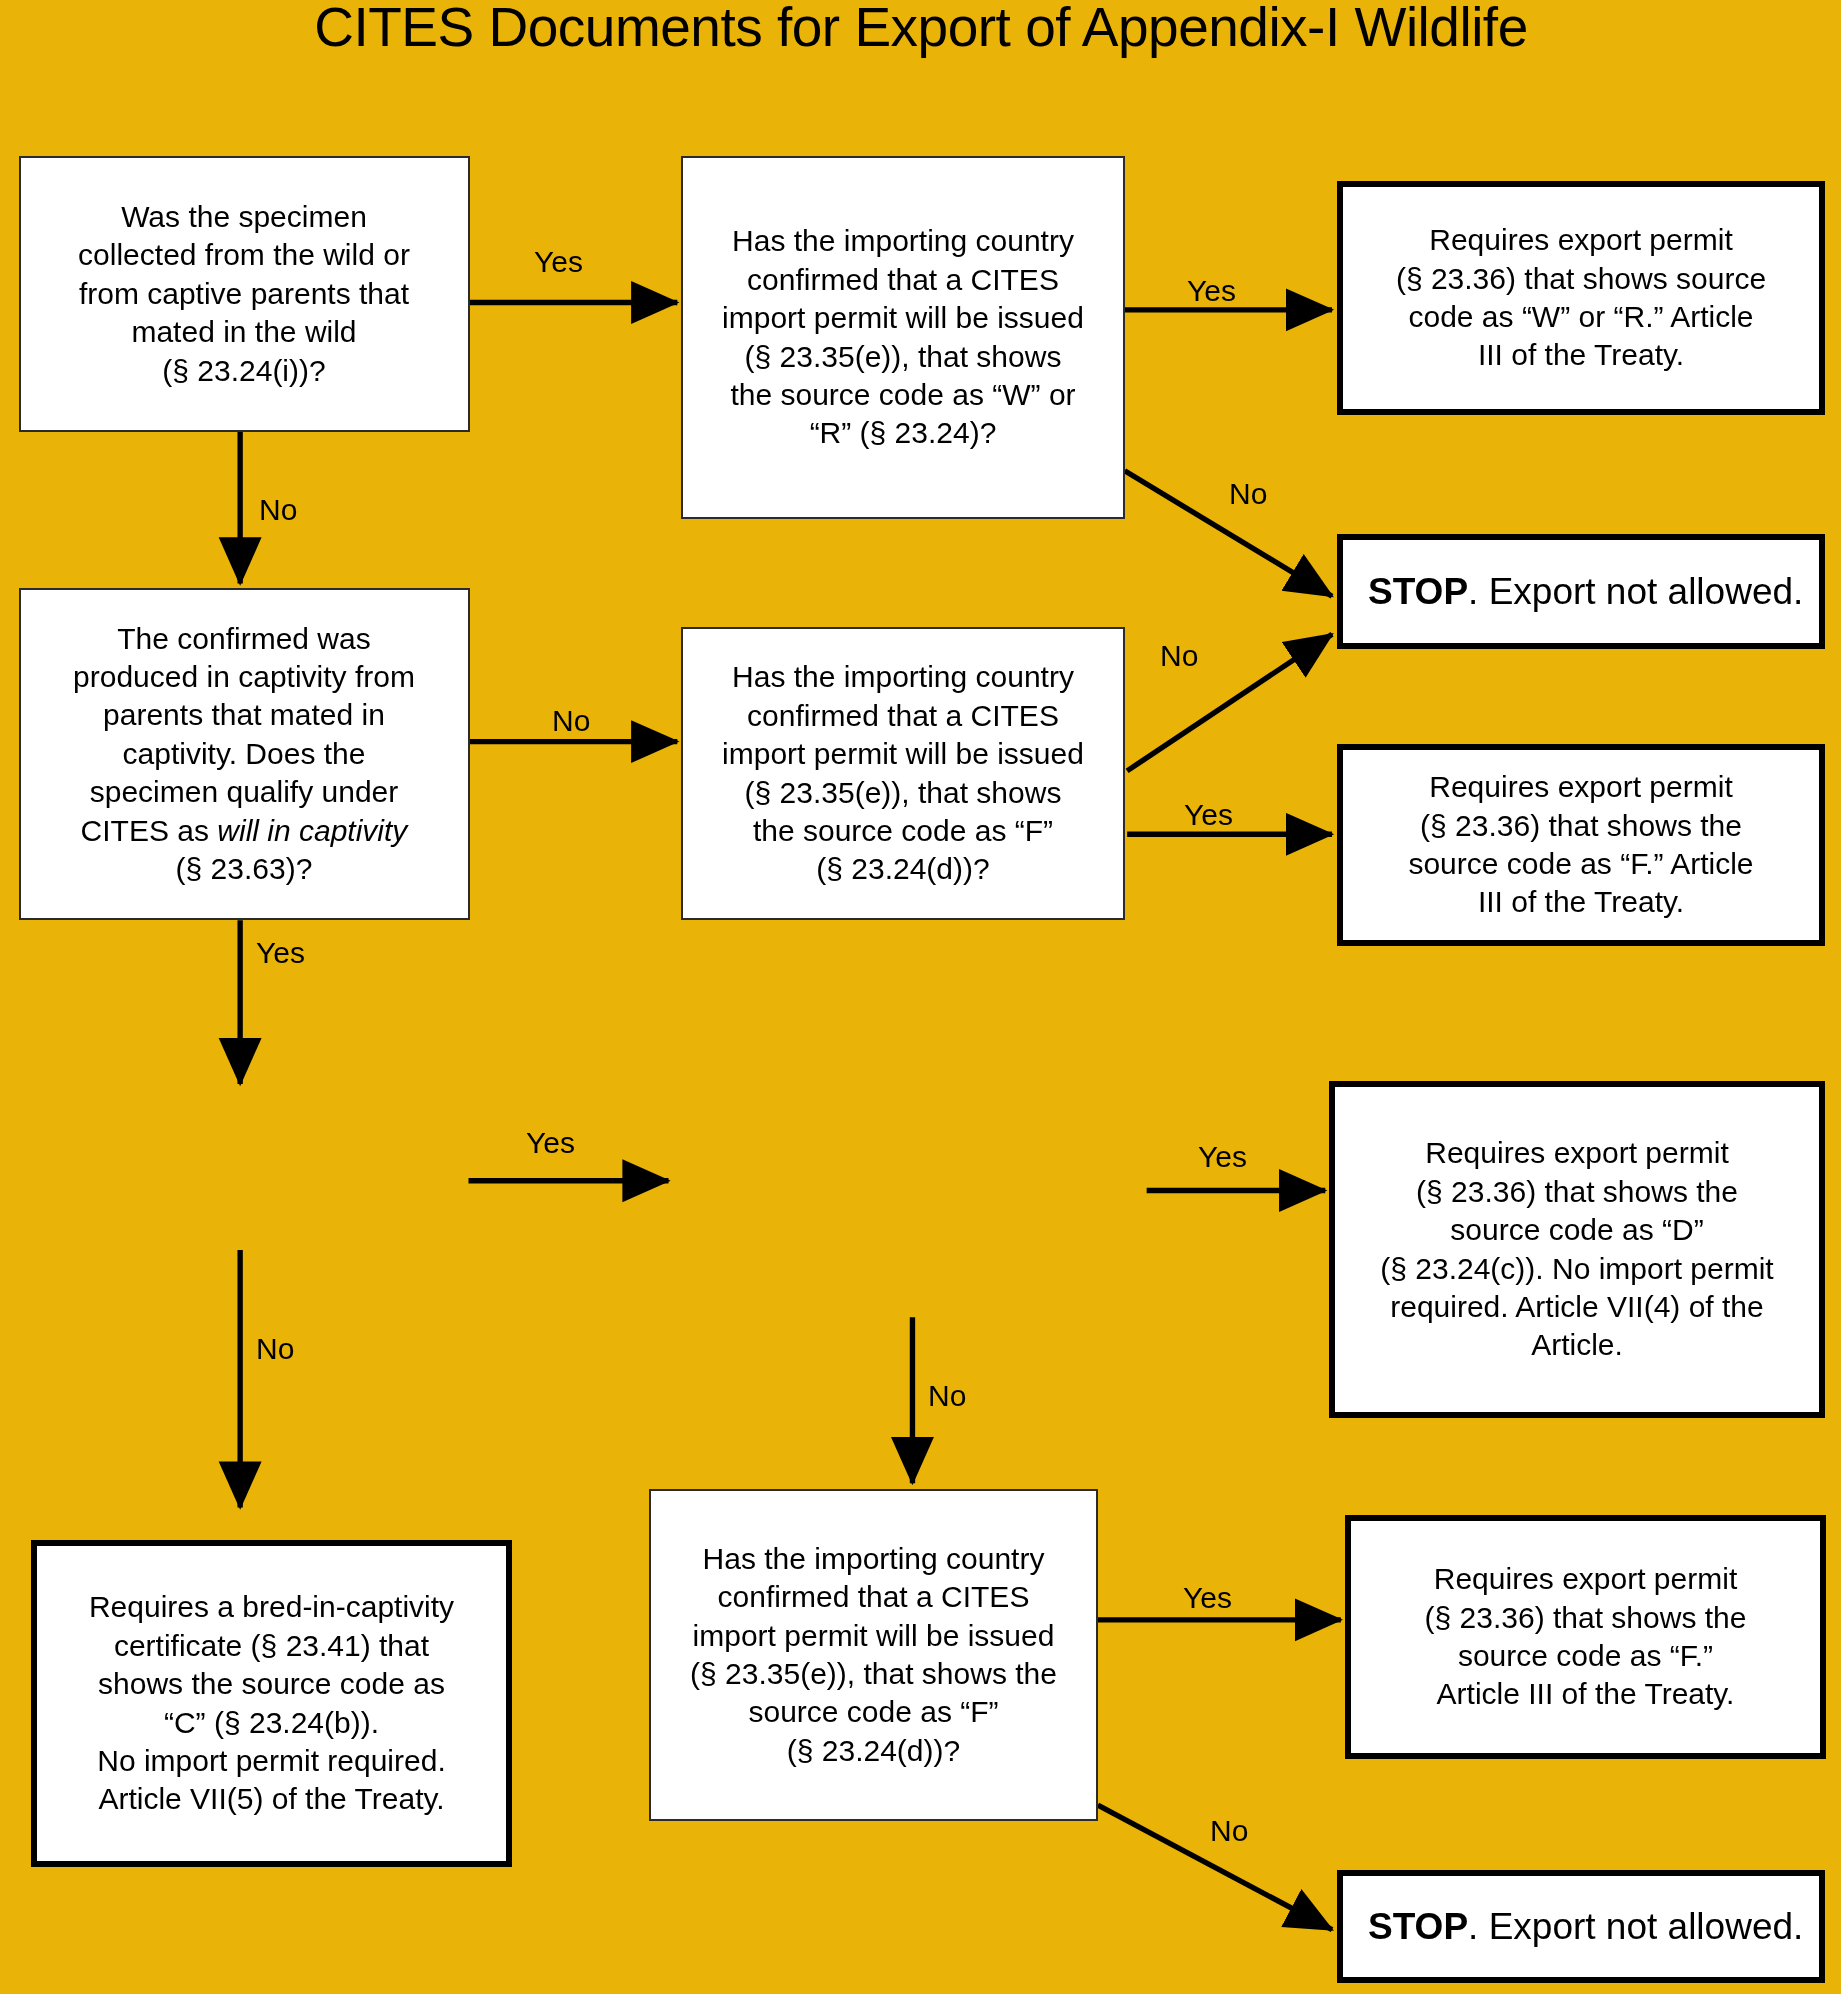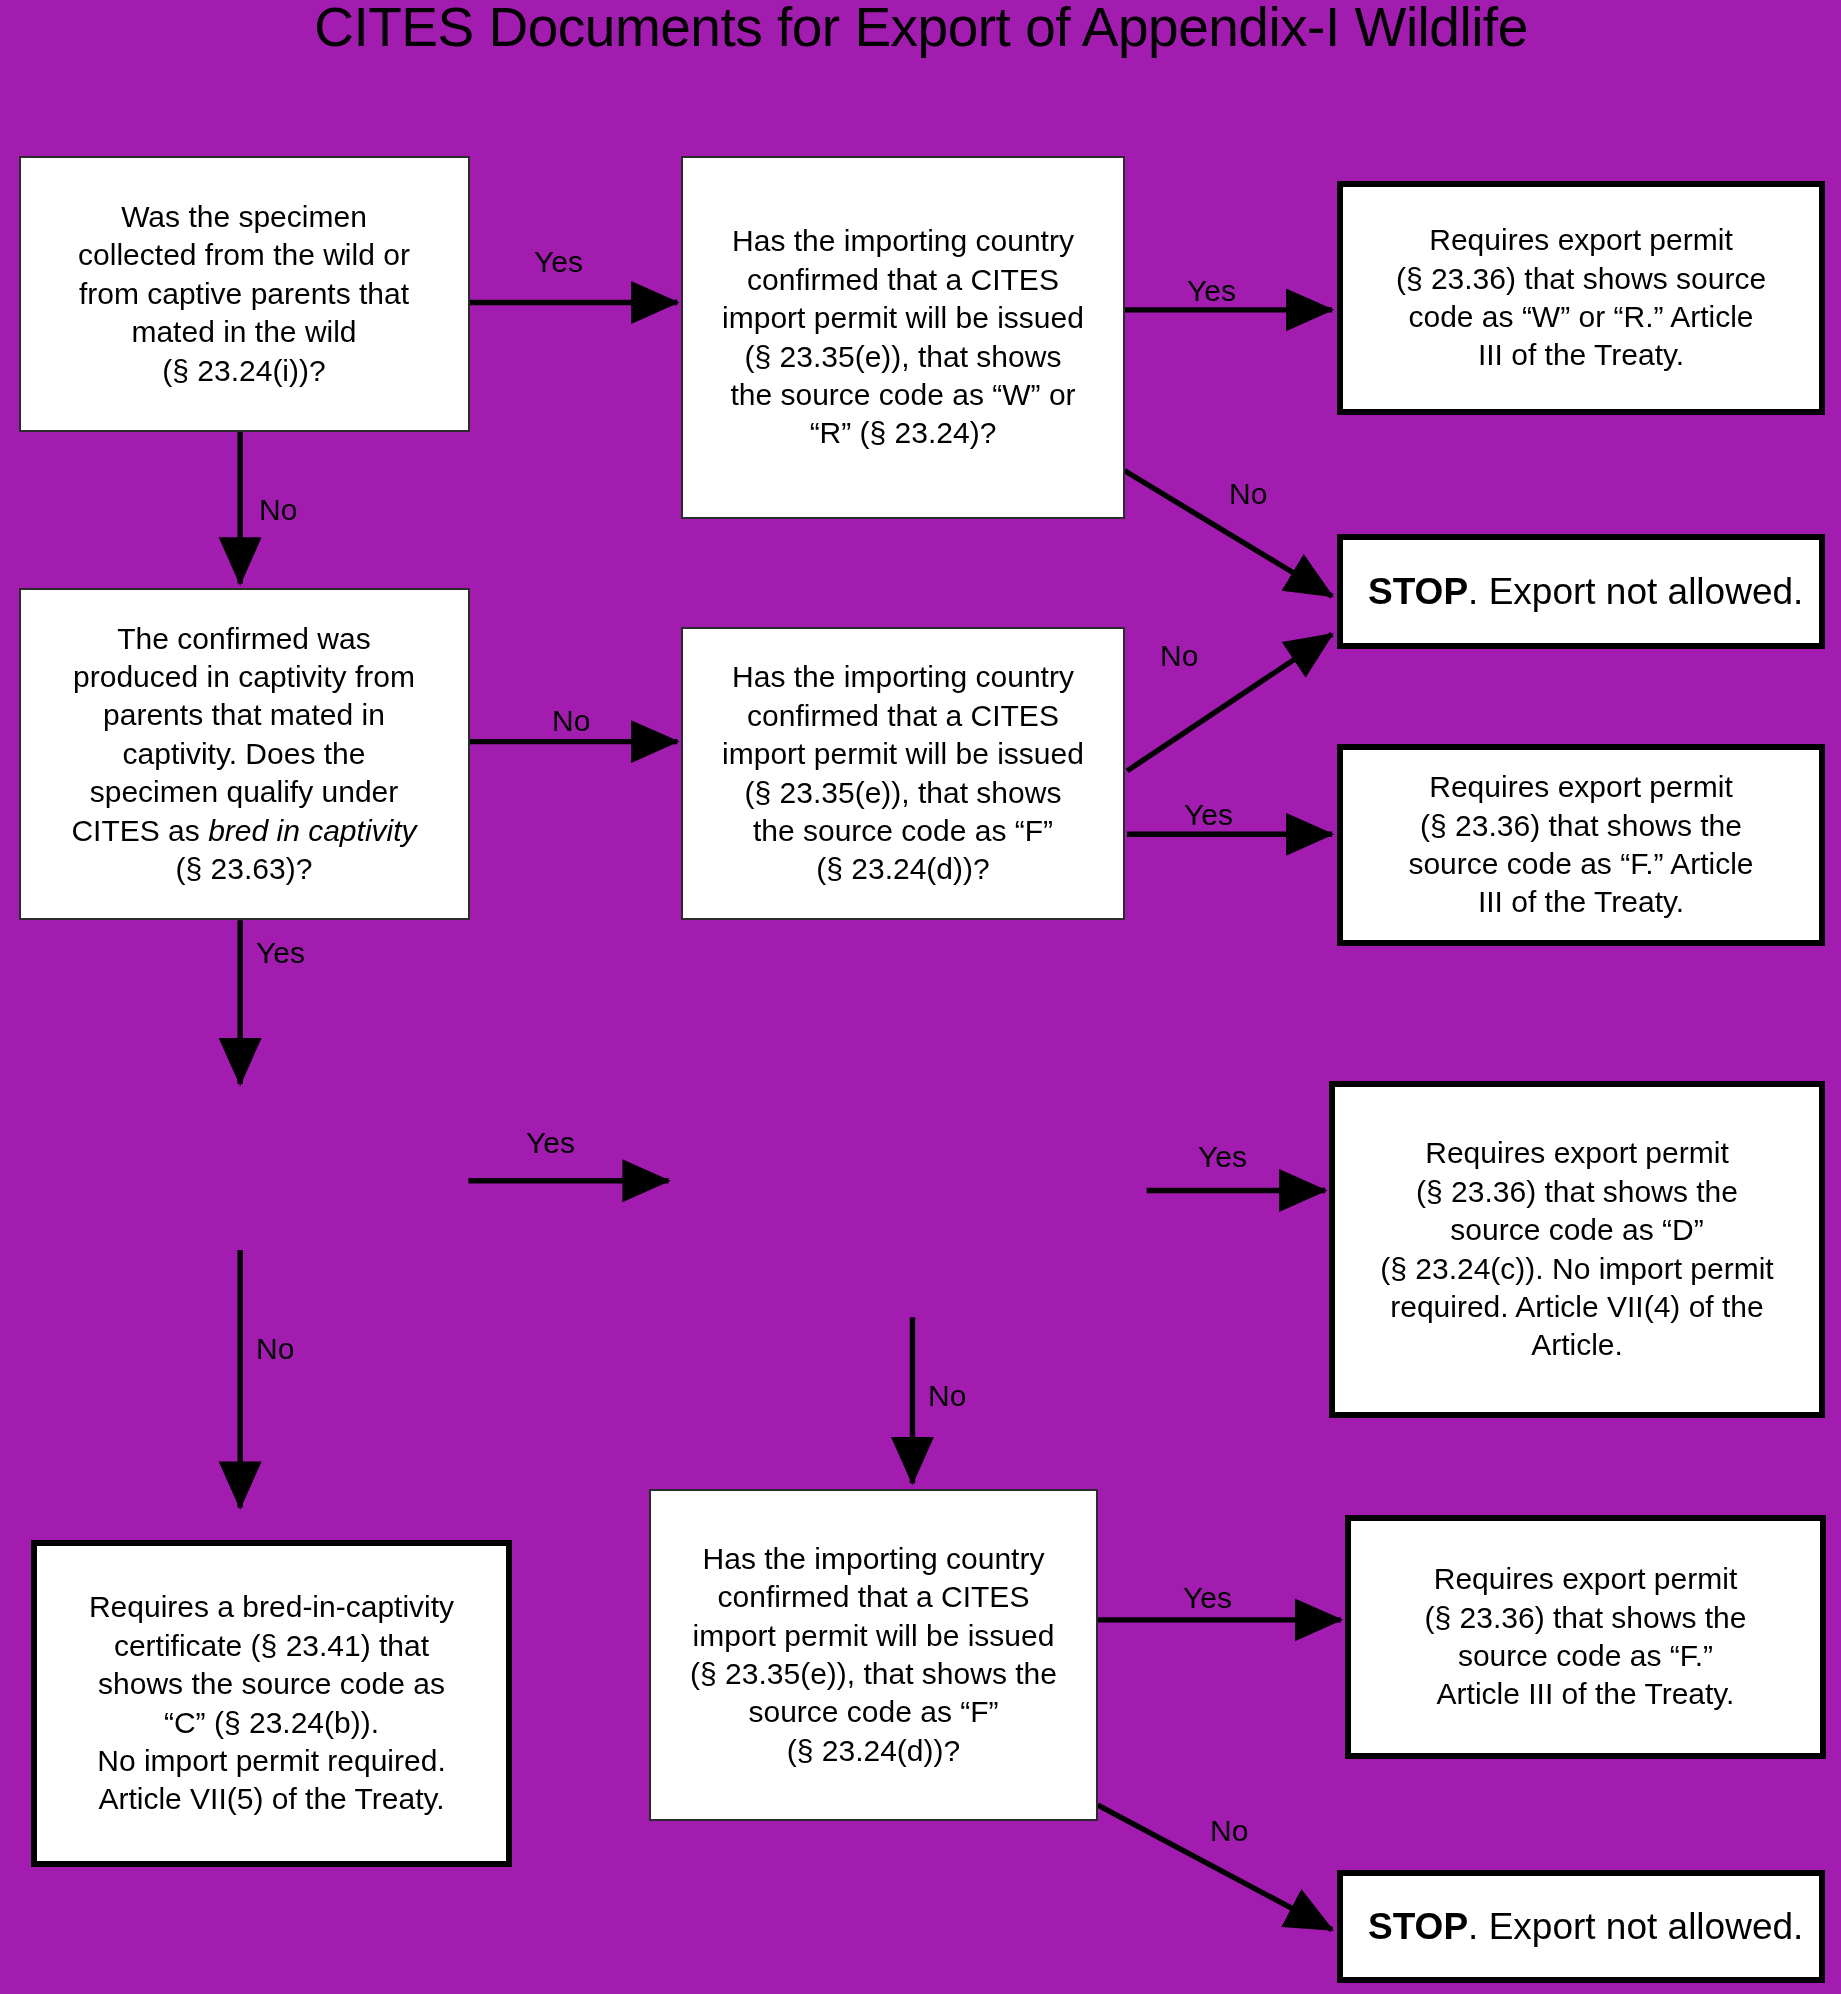--- a/index.html
+++ b/index.html
@@ -1,17 +1,17 @@
 <!DOCTYPE html>
 <html style="font-size:7.8px"><head>
 <meta charset="utf-8">
 <style>
   html,body{margin:0;padding:0;background:#ffffff;}
   body{font-family:"Liberation Sans","DejaVu Sans",sans-serif;color:#000;}
-  #page{position:relative;width:1842px;height:1995px;background:#a21caf;overflow:hidden;}
+  #page{position:relative;width:1842px;height:1995px;background:#eab308;overflow:hidden;}
 
   #chart-title{
     position:absolute;left:0;top:-4.9px;width:1842px;text-align:center;
     font-size:55px;font-weight:400;letter-spacing:-0.5px;white-space:nowrap;
   }
 
   .node{
     position:absolute;box-sizing:border-box;background:#fff;
     display:flex;align-items:center;justify-content:center;
     text-align:center;line-height:1.28;
@@ -106,21 +106,21 @@
     </span>
   </div>
 
   <div class="node thin f44" style="left:18.5px;top:588px;width:451px;height:332px;">
     <span class="txt">
       <span>The confirmed was</span><br>
       <span>produced in captivity from</span><br>
       <span>parents that mated in</span><br>
       <span>captivity.  Does the</span><br>
       <span>specimen qualify under</span><br>
-      <span>CITES as </span><i>bred in captivity</i><br>
+      <span>CITES as </span><i>will in captivity</i><br>
       <span>(§ 23.63)?</span>
     </span>
   </div>
 
   <div class="node thin f44" style="left:681px;top:627px;width:444px;height:293px;">
     <span class="txt">
       <span>Has the importing country</span><br>
       <span>confirmed that a CITES</span><br>
       <span>import permit will be issued</span><br>
       <span>(§ 23.35(e)), that shows</span><br>

